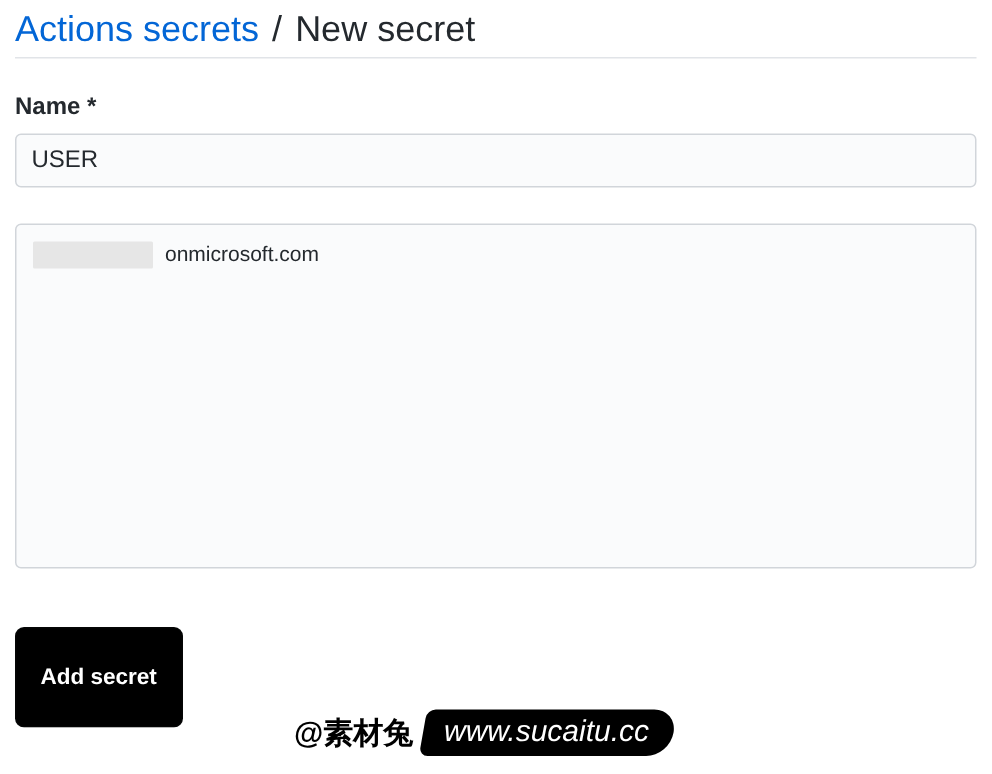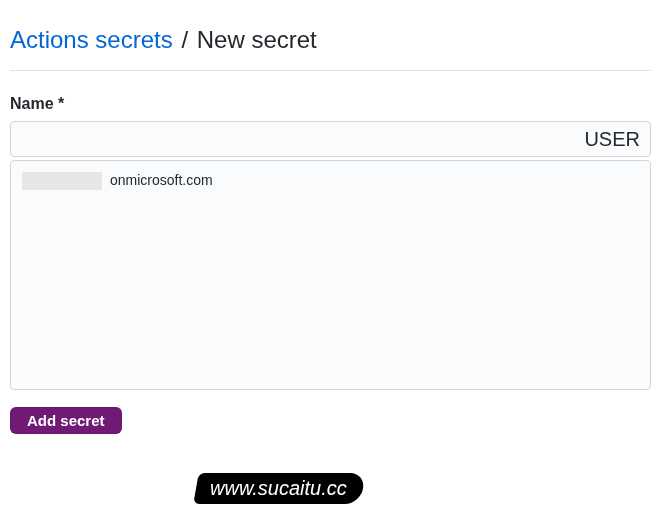--- a/index.html
+++ b/index.html
@@ -8,55 +8,53 @@
       width: 661px;
       height: 516px;
       background: #fff;
       color: #24292e;
       padding: 6px 10px;
       position: relative;
     }
     .header {
       font-size: 24px;
       font-weight: 400;
-      padding-bottom: 16px;
+      padding-bottom: 4px;
       border-bottom: 1px solid #e1e4e8;
       margin-bottom: 24px;
-      margin-top: 20px;
     }
     .header a {
       color: #0366d6;
       text-decoration: none;
     }
     .header .sep {
       color: #24292e;
       margin: 0 2px;
     }
     .header .current {
       color: #24292e;
     }
     .form-group {
-      margin-bottom: 3px;
+      margin-bottom: 24px;
     }
     .label {
       display: block;
       font-size: 16px;
       font-weight: 600;
       margin-bottom: 8px;
     }
     .text-input {
       width: 100%;
       padding: 6px 10px;
-      font-size: 20px;
+      font-size: 16px;
       line-height: 22px;
       color: #24292e;
       background: #fafbfc;
       border: 1px solid #d1d5da;
       border-radius: 4px;
-      text-align: right;
     }
     .textarea {
       width: 100%;
       height: 230px;
       padding: 10px 12px;
       font-size: 16px;
       line-height: 22px;
       color: #24292e;
       background: #fafbfc;
       border: 1px solid #d1d5da;
@@ -80,25 +78,25 @@
     .textarea-text {
       position: absolute;
       left: 100px;
       top: 12px;
       font-size: 14px;
       color: #24292e;
       pointer-events: none;
     }
     .btn {
       display: inline-block;
-      padding: 4px 16px;
+      padding: 24px 16px;
       font-size: 15px;
       font-weight: 600;
       color: #fff;
-      background: #701a75;
+      background: #000000;
       border: 1px solid rgba(27,31,35,.15);
       border-radius: 6px;
       cursor: pointer;
       margin-top: 10px;
     }
     .watermark {
       position: absolute;
       bottom: 12px;
       left: 196px;
       display: flex;
@@ -143,17 +141,18 @@
   <div class="redacted-wrap">
     <textarea class="textarea" style=""></textarea>
     <div class="redacted-box"></div>
     <div class="textarea-text">onmicrosoft.com</div>
   </div>
 </div>
 
 <button class="btn">Add secret</button>
 
 <div class="watermark">
+  <div class="wm-left">@素材兔</div>
   <div class="wm-right"><span>www.sucaitu.cc</span></div>
 </div>
 
 
 
 
 </body></html>

